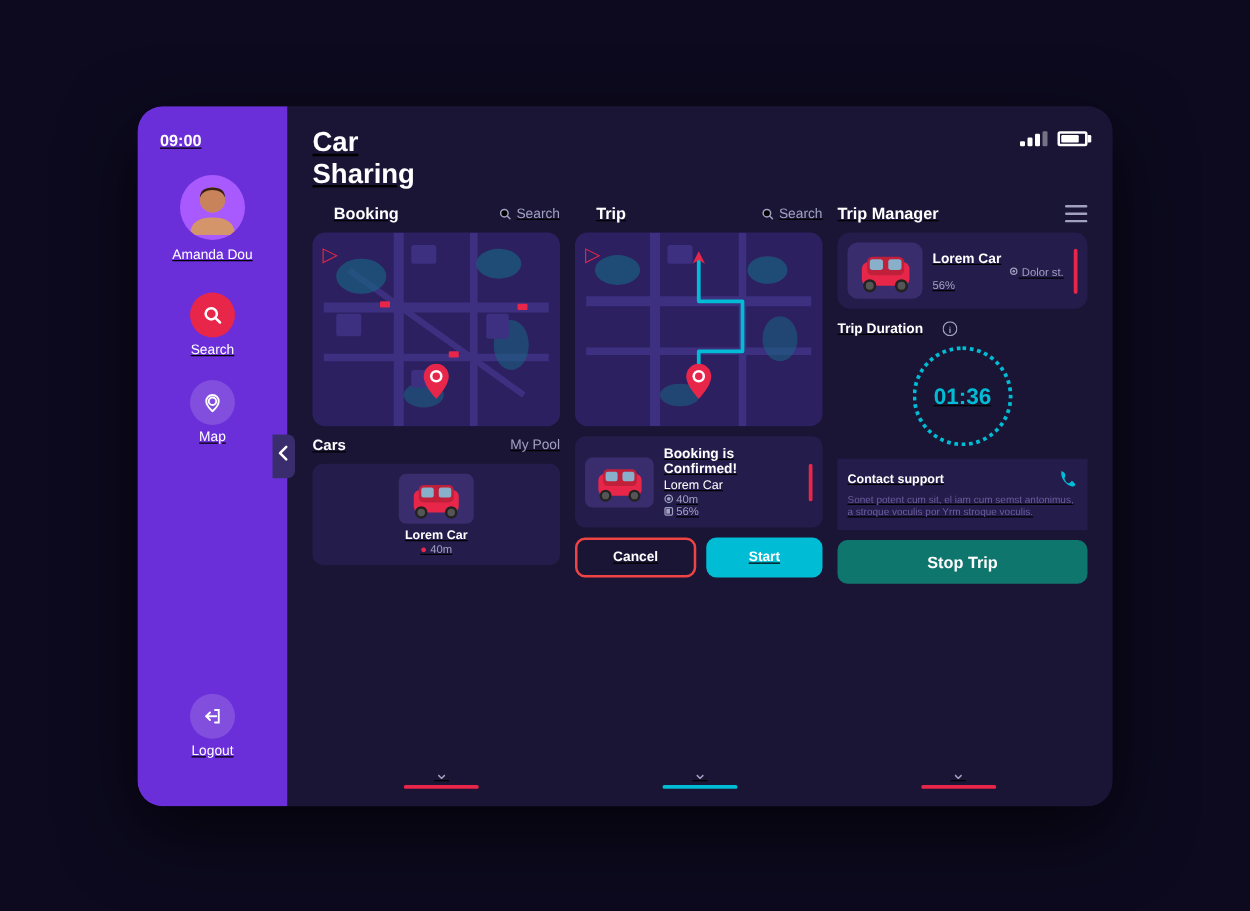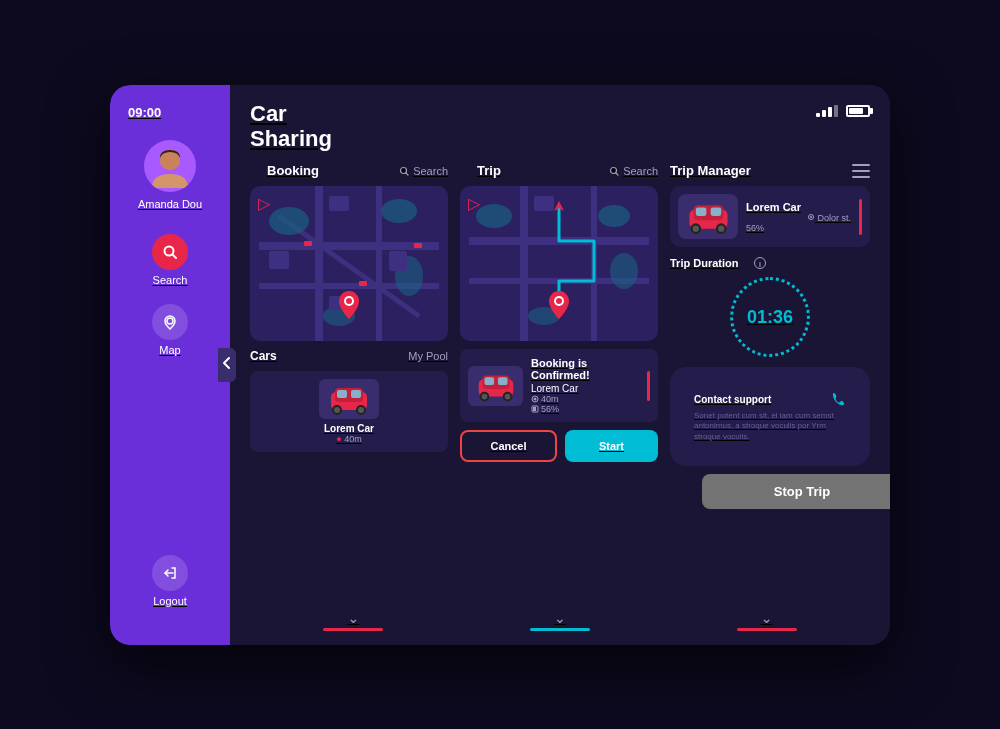--- a/index.html
+++ b/index.html
@@ -313,22 +313,22 @@
       border-radius: 50%;
       display: flex; align-items: center; justify-content: center;
     }
     .timer-text {
       color: #00bcd4;
       font-size: 18px;
       font-weight: 700;
     }
     .contact-support {
       background: #241c4a;
-      border-radius: 16px;
-      padding: 24px;
+      border-radius: 0;
+      padding: 8px;
       margin-bottom: 8px;
     }
     .contact-header {
       display: flex;
       align-items: center;
       justify-content: space-between;
       margin-bottom: 4px;
     }
     .contact-label { color: #fff; font-size: 10px; font-weight: 600; }
     .contact-text { color: #6b5d9e; font-size: 8px; line-height: 1.3; }
@@ -345,28 +345,27 @@
       display: flex;
       align-items: center;
       gap: 4px;
       cursor: pointer;
       border: none;
     }
     .lock-btn-label { color: #fff; font-size: 10px; }
     .btn-stop-trip {
       width: 100%;
       padding: 10px;
-      background: #737373;
+      background: #0f766e;
       border: none;
       border-radius: 8px;
       color: #fff;
       font-size: 13px;
       font-weight: 700;
       cursor: pointer;
-      margin-left: 32px;
     }
     
     .bottom-bar {
       display: flex;
       justify-content: space-around;
       padding: 6px 0 2px 0;
       margin-top: 6px;
     }
     .bottom-indicator {
       display: flex;

